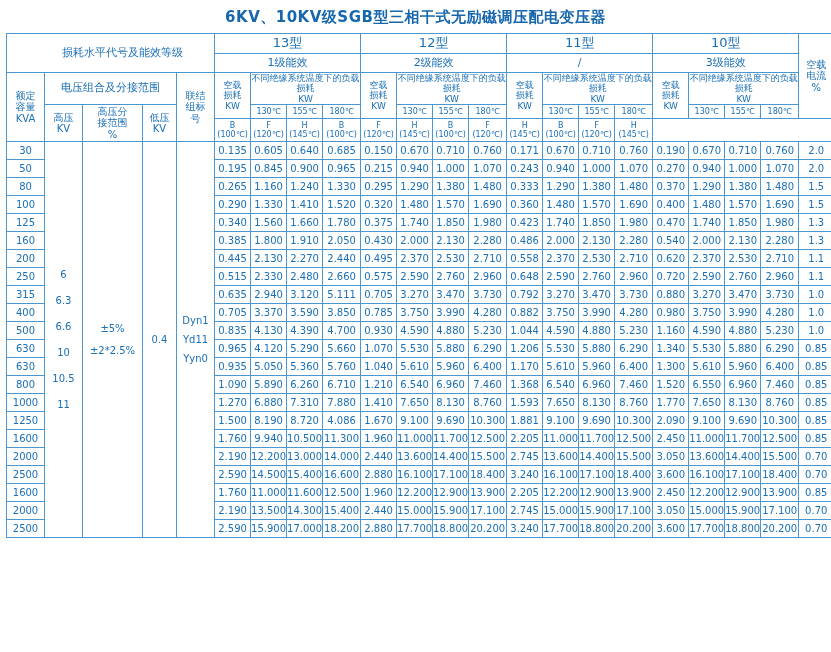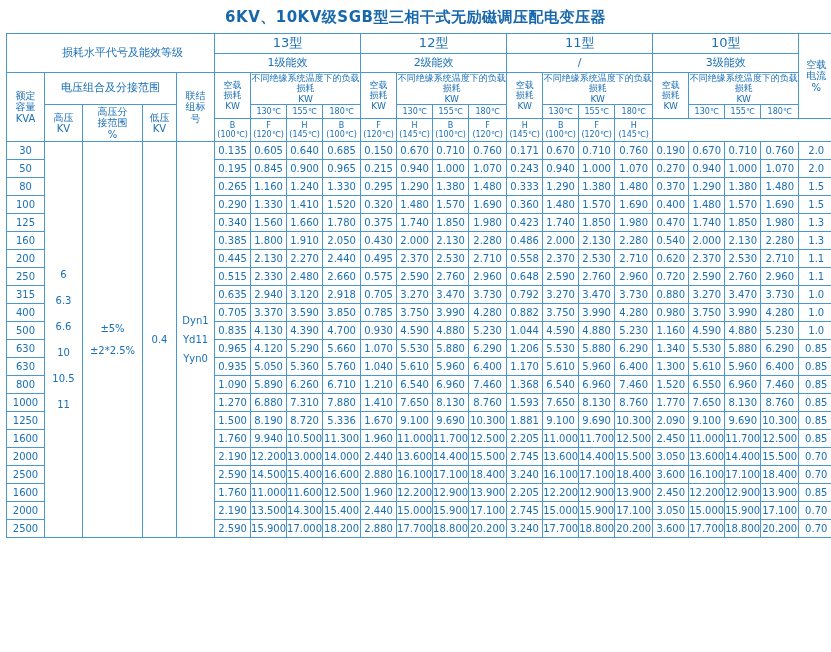--- a/index.html
+++ b/index.html
@@ -435,21 +435,21 @@
           <td class="data">2.590</td>
           <td class="data">2.760</td>
           <td class="data">2.960</td>
           <td class="data">1.1</td>
         </tr>
         <tr>
           <td class="data cap">315</td>
           <td class="data">0.635</td>
           <td class="data">2.940</td>
           <td class="data">3.120</td>
-          <td class="data">2.918</td>
+          <td class="data">5.111</td>
           <td class="data">0.705</td>
           <td class="data">3.270</td>
           <td class="data">3.470</td>
           <td class="data">3.730</td>
           <td class="data">0.792</td>
           <td class="data">3.270</td>
           <td class="data">3.470</td>
           <td class="data">3.730</td>
           <td class="data">0.880</td>
           <td class="data">3.270</td>
@@ -575,21 +575,21 @@
           <td class="data">7.650</td>
           <td class="data">8.130</td>
           <td class="data">8.760</td>
           <td class="data">0.85</td>
         </tr>
         <tr>
           <td class="data cap">1250</td>
           <td class="data">1.500</td>
           <td class="data">8.190</td>
           <td class="data">8.720</td>
-          <td class="data">5.336</td>
+          <td class="data">4.086</td>
           <td class="data">1.670</td>
           <td class="data">9.100</td>
           <td class="data">9.690</td>
           <td class="data">10.300</td>
           <td class="data">1.881</td>
           <td class="data">9.100</td>
           <td class="data">9.690</td>
           <td class="data">10.300</td>
           <td class="data">2.090</td>
           <td class="data">9.100</td>

